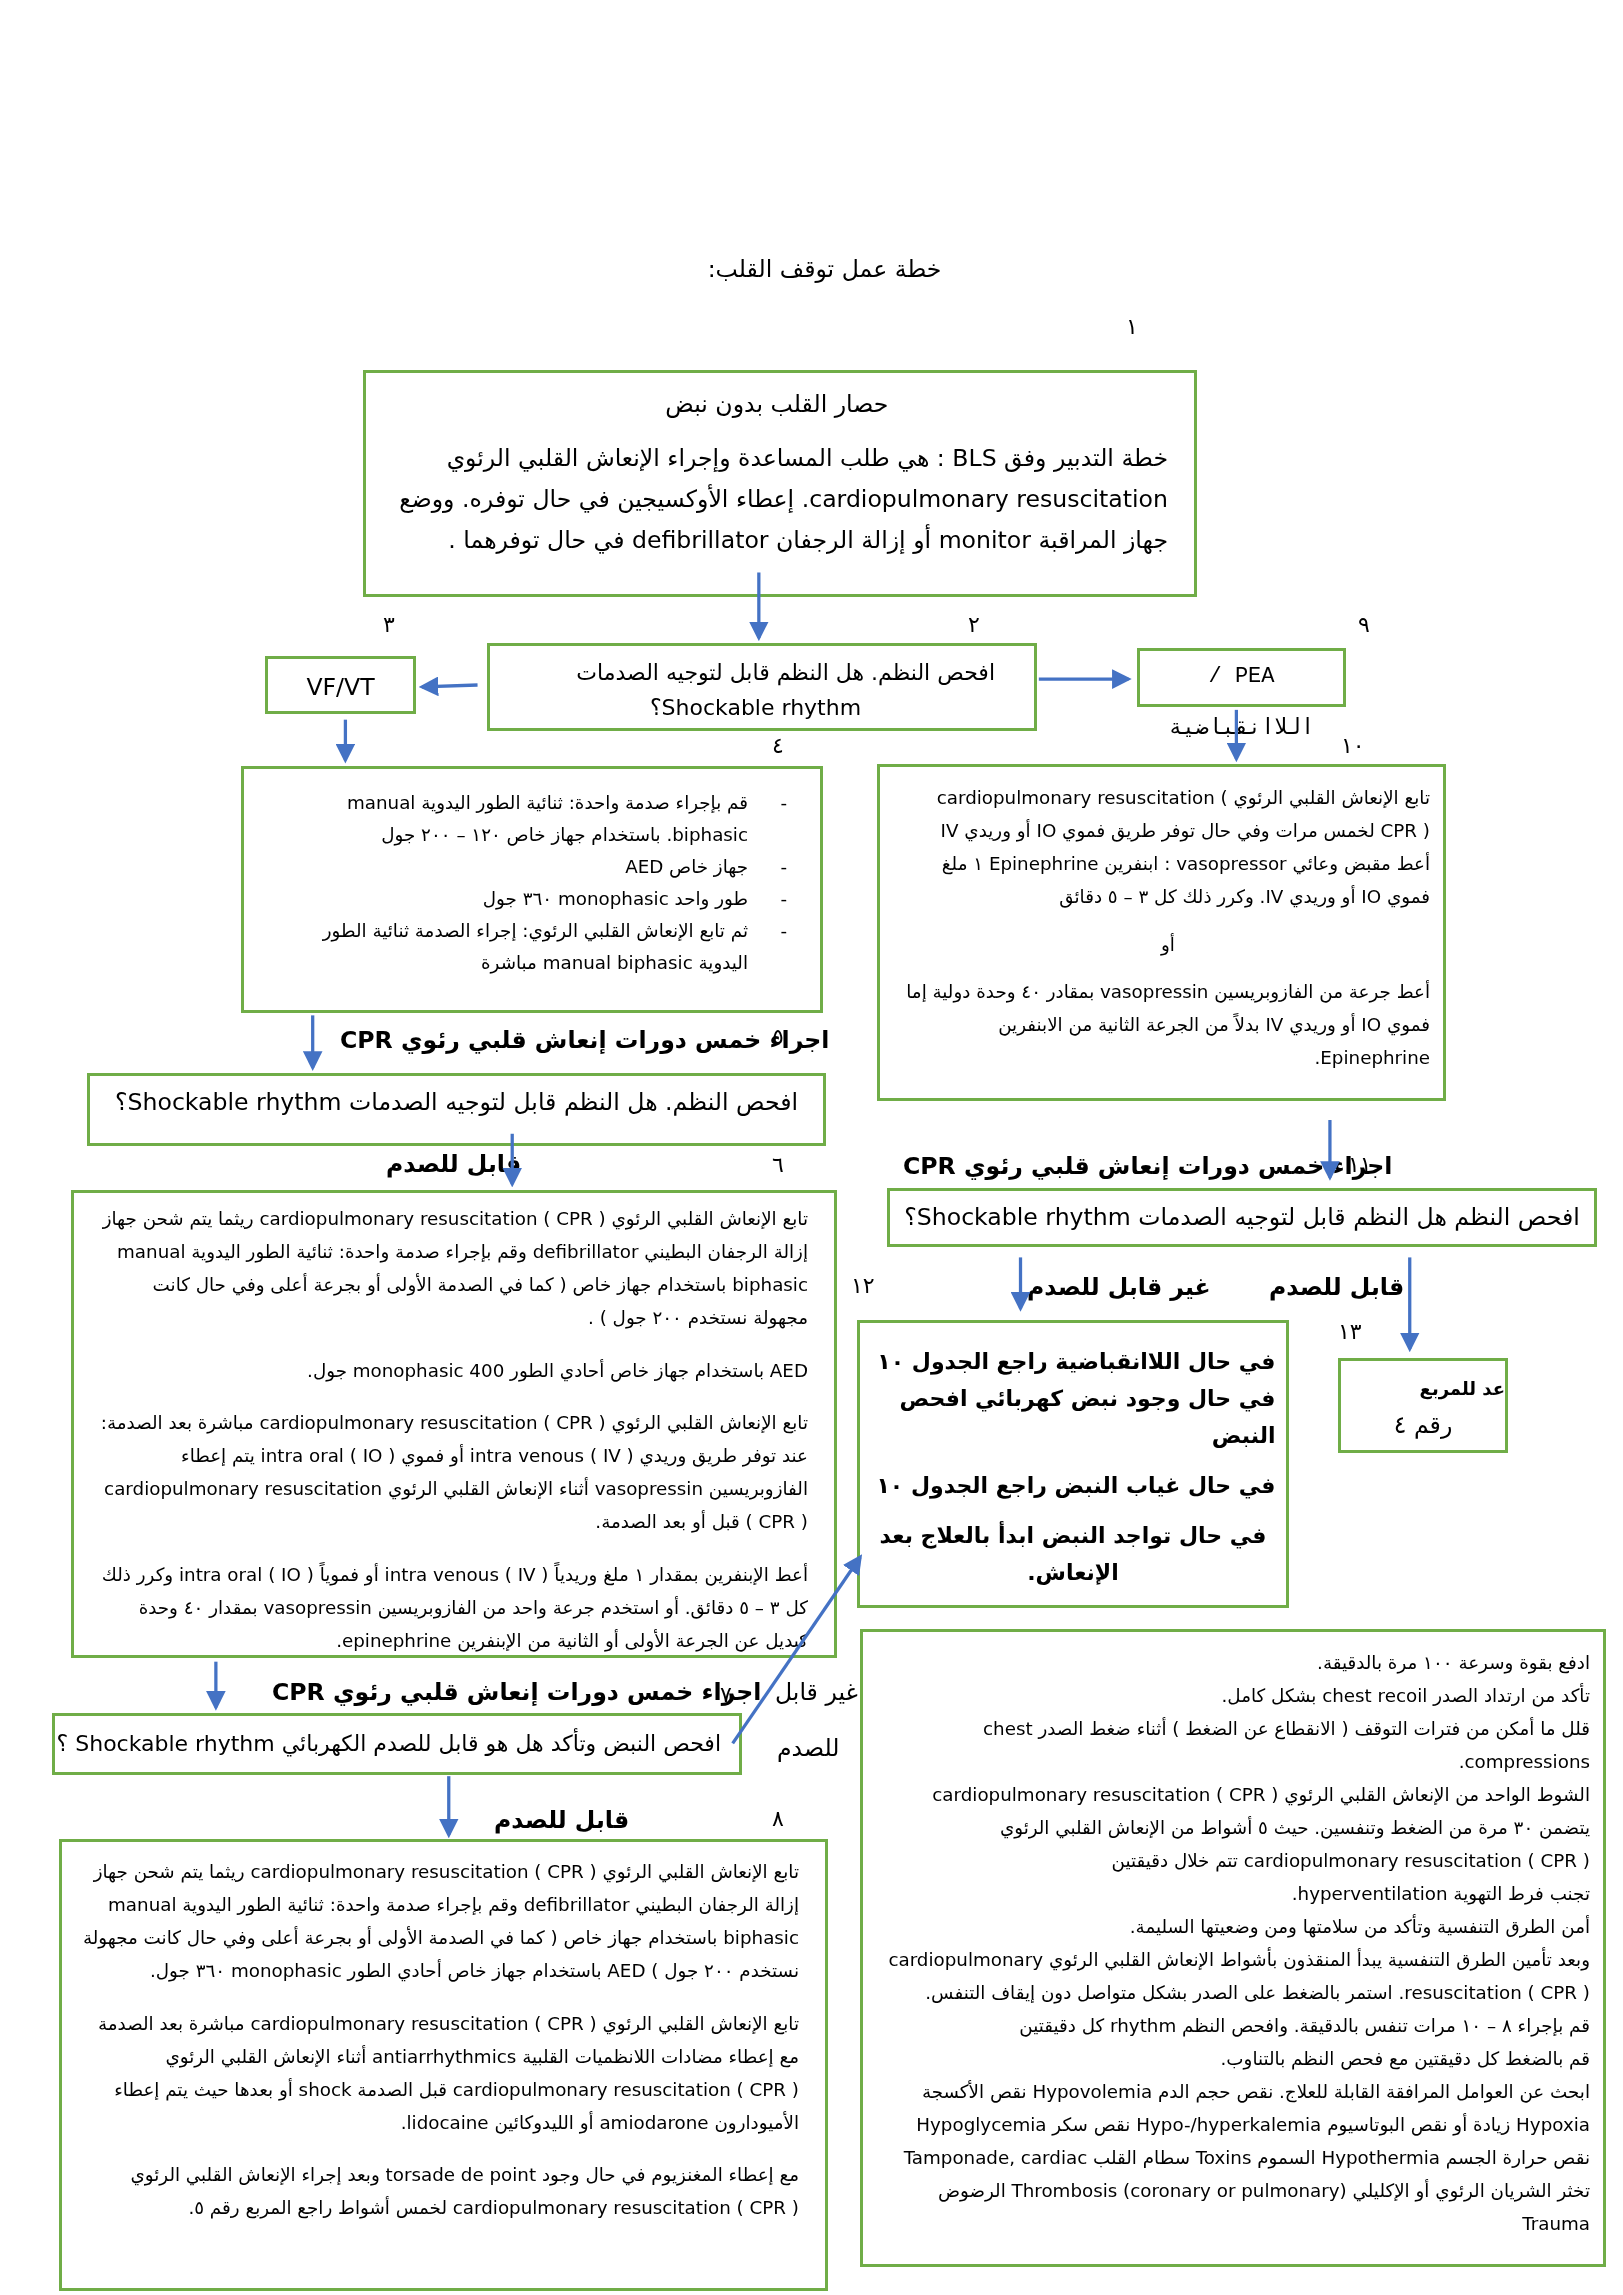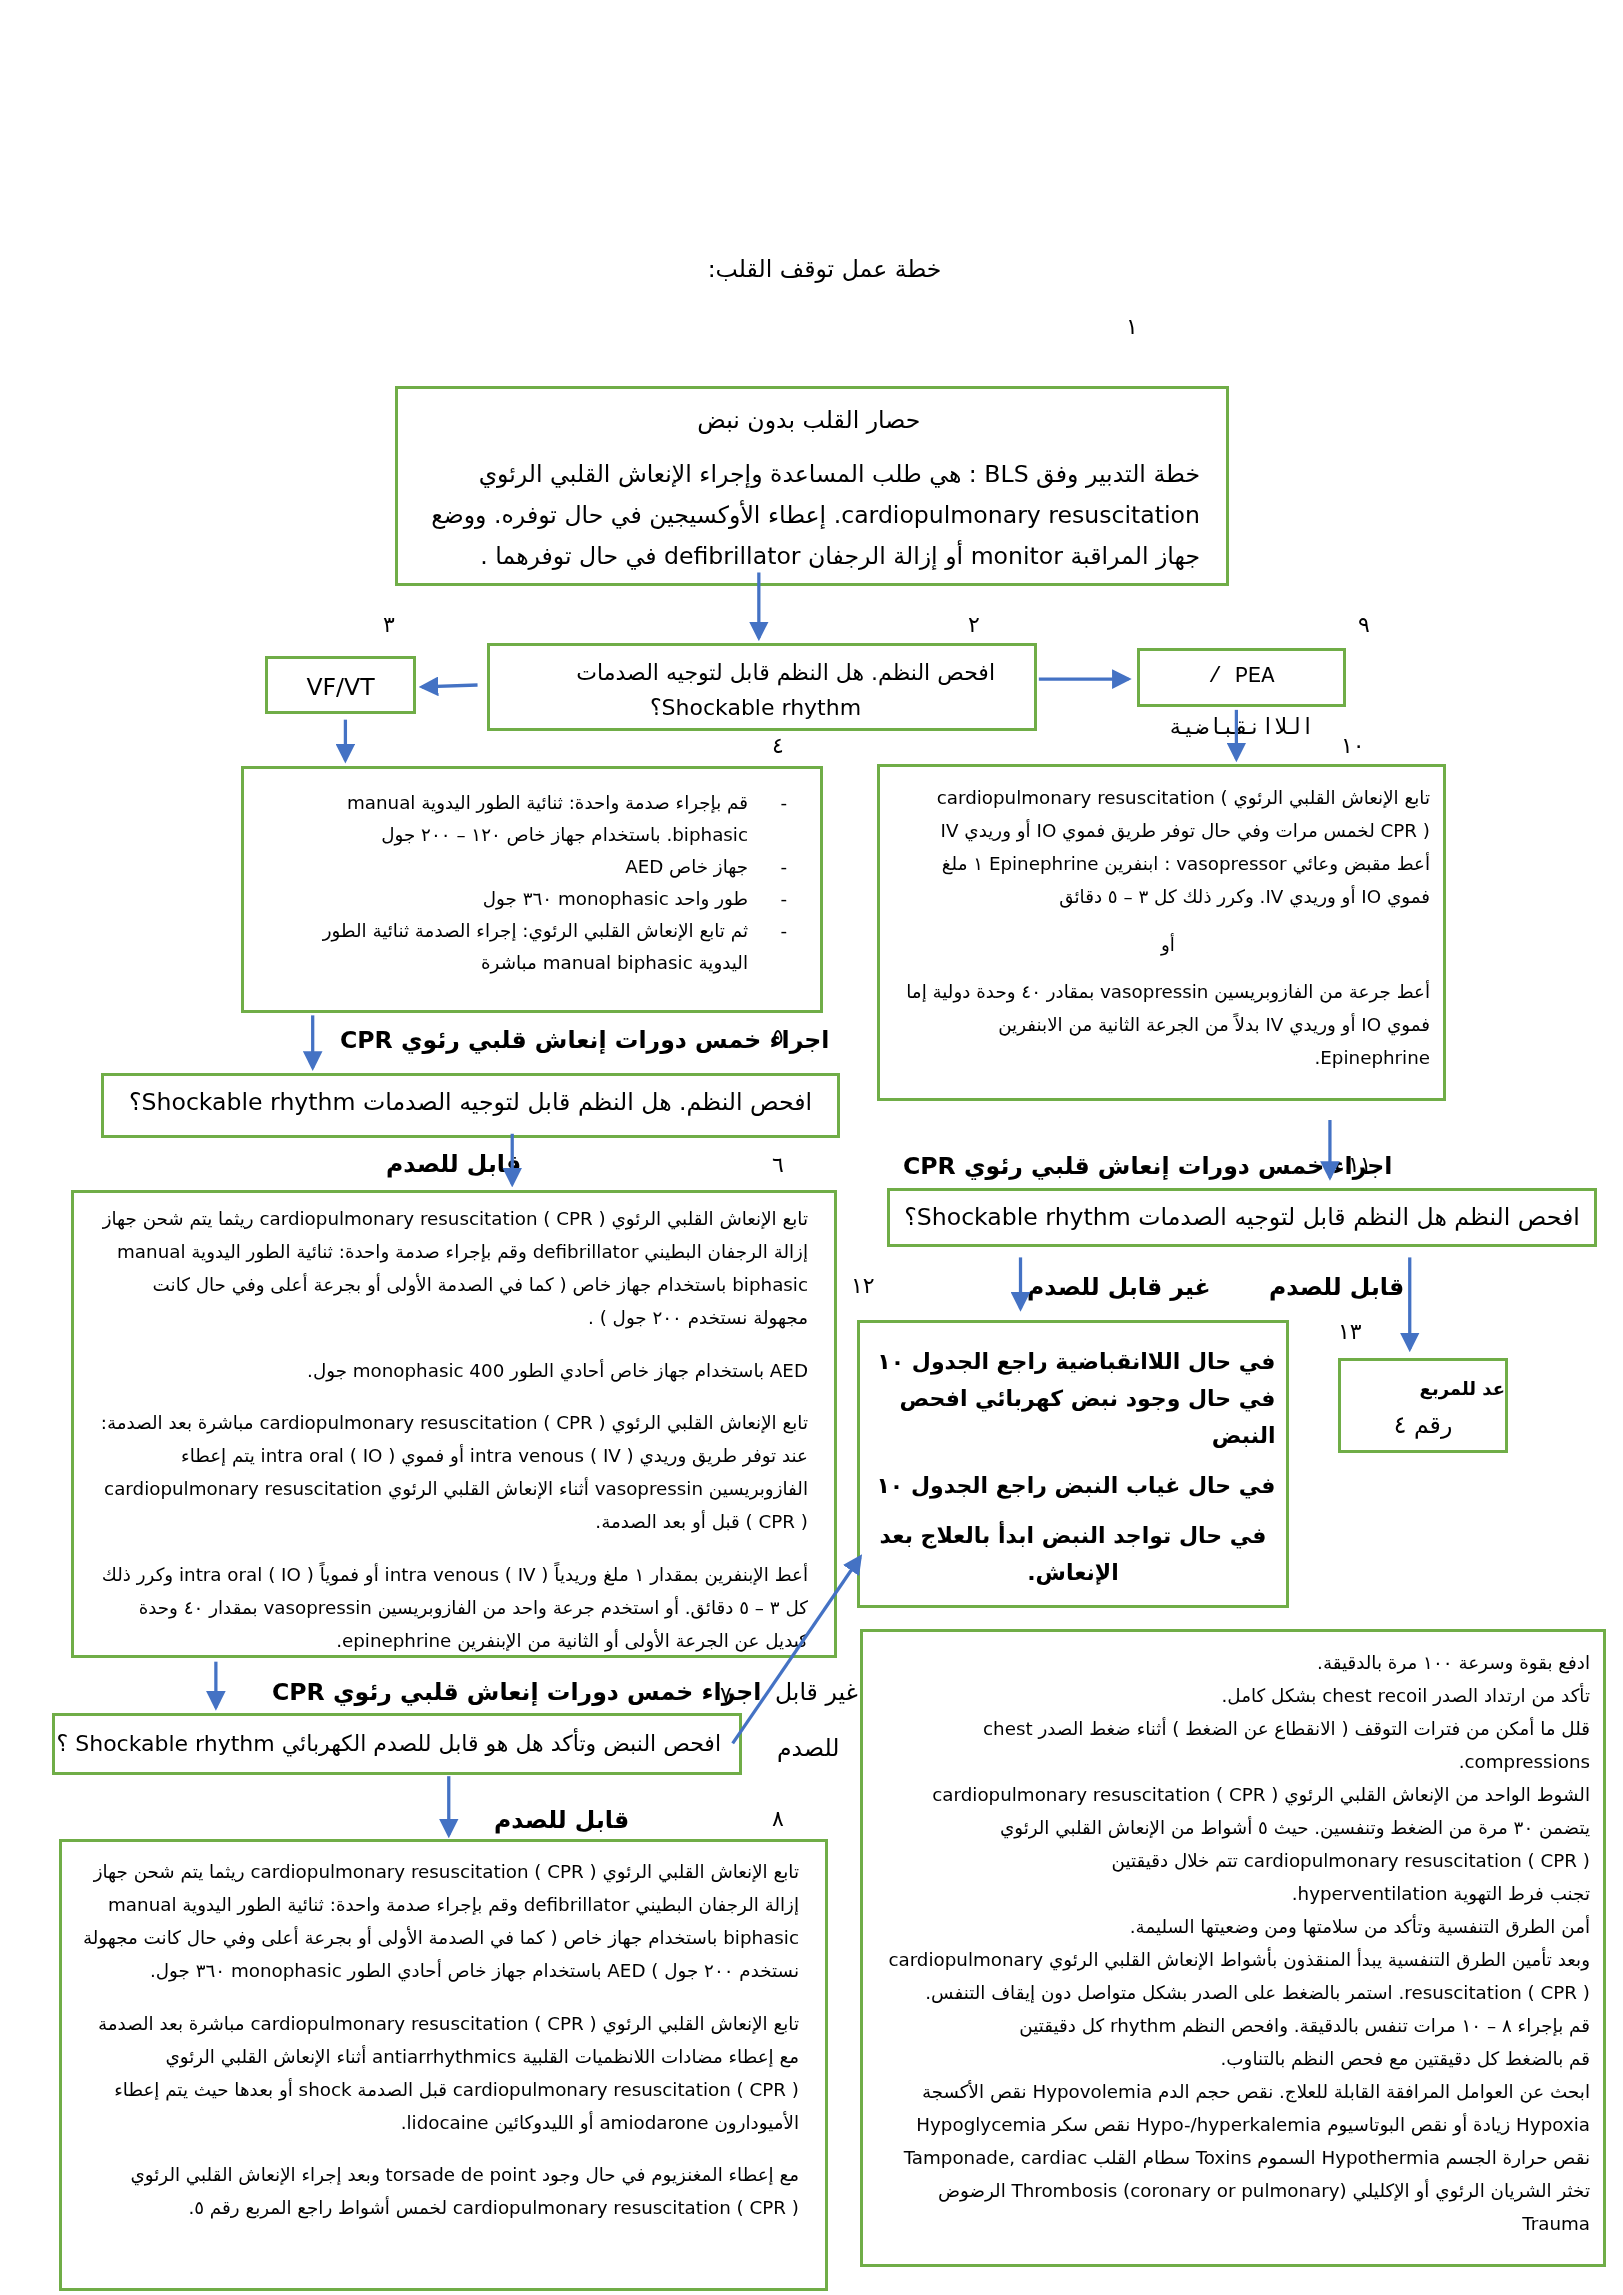--- a/index.html
+++ b/index.html
@@ -29,21 +29,21 @@
 <div class="num" style="left:772px; top:733px;">٤</div>
 <div class="num" style="left:1341px; top:733px;">١٠</div>
 <div class="num" style="left:772px; top:1024px;">٥</div>
 <div class="num" style="left:772px; top:1152px;">٦</div>
 <div class="num" style="left:1348px; top:1152px;">١١</div>
 <div class="num" style="left:851px; top:1273px;">١٢</div>
 <div class="num" style="left:1338px; top:1319px;">١٣</div>
 <div class="num" style="left:720px; top:1682px;">٧</div>
 <div class="num" style="left:772px; top:1806px;">٨</div>
 
-<div class="box" style="left:363px; top:386px; width:834px; height:200px; padding:11.8px 26px 0 19.6px;margin-left:32px;">
+<div class="box" style="left:363px; top:370px; width:834px; height:227px; padding:11.8px 26px 0 19.6px;">
   <div class="p center" style="text-align:center; font-size:23.6px; line-height:39px; margin-bottom:14.4px;">حصار القلب بدون نبض</div>
   <div class="p" style="font-size:23.6px; line-height:41px;">خطة التدبير وفق BLS : هي طلب المساعدة وإجراء الإنعاش القلبي الرئوي cardiopulmonary resuscitation. إعطاء الأوكسيجين في حال توفره. ووضع جهاز المراقبة monitor أو إزالة الرجفان defibrillator في حال توفرهما .</div>
 </div>
 
 <div class="box" style="left:487px; top:643px; width:550px; height:88px; padding:9.2px 39px 0 26px;">
   <div class="p" style="font-size:22px; line-height:35px;">افحص النظم. هل النظم قابل لتوجيه الصدمات</div>
   <div class="p" style="font-size:22px; line-height:35px; text-align:center;">Shockable rhythm؟</div>
 </div>
 
 <div class="box" style="left:265px; top:656px; width:151px; height:58px;">
@@ -64,21 +64,21 @@
 </div>
 
 <div class="box" style="left:877px; top:764px; width:569px; height:337px; padding:14.4px 13px 0 26px;">
   <div class="p small">تابع الإنعاش القلبي الرئوي cardiopulmonary resuscitation ( CPR ) لخمس مرات وفي حال توفر طريق فموي IO أو وريدي IV أعط مقبض وعائي vasopressor : ابنفرين Epinephrine ١ ملغ فموي IO أو وريدي IV. وكرر ذلك كل ٣ – ٥ دقائق</div>
   <div class="p small" style="text-align:center; margin:14.4px 0;">أو</div>
   <div class="p small">أعط جرعة من الفازوبريسين vasopressin بمقادر ٤٠ وحدة دولية إما فموي IO أو وريدي IV بدلاً من الجرعة الثانية من الابنفرين Epinephrine.</div>
 </div>
 
 <div class="lbl" style="left:340px; top:1026px; font-size:23.6px; font-weight:bold;">اجراء خمس دورات إنعاش قلبي رئوي CPR</div>
 
-<div class="box" style="left:101px; top:1073px; width:739px; height:65px;">
+<div class="box" style="left:87px; top:1073px; width:739px; height:73px;">
   <div class="p" style="font-size:23.6px; line-height:52px; text-align:center;">افحص النظم. هل النظم قابل لتوجيه الصدمات Shockable rhythm؟</div>
 </div>
 
 <div class="lbl" style="left:386px; top:1150px; font-weight:bold;">قابل للصدم</div>
 
 <div class="lbl" style="left:903px; top:1152px; font-weight:bold;">اجراء خمس دورات إنعاش قلبي رئوي CPR</div>
 
 <div class="box" style="left:887px; top:1188px; width:710px; height:59px;">
   <div class="p" style="font-size:23.6px; line-height:52px; text-align:center;">افحص النظم هل النظم قابل لتوجيه الصدمات Shockable rhythm؟</div>
 </div>

